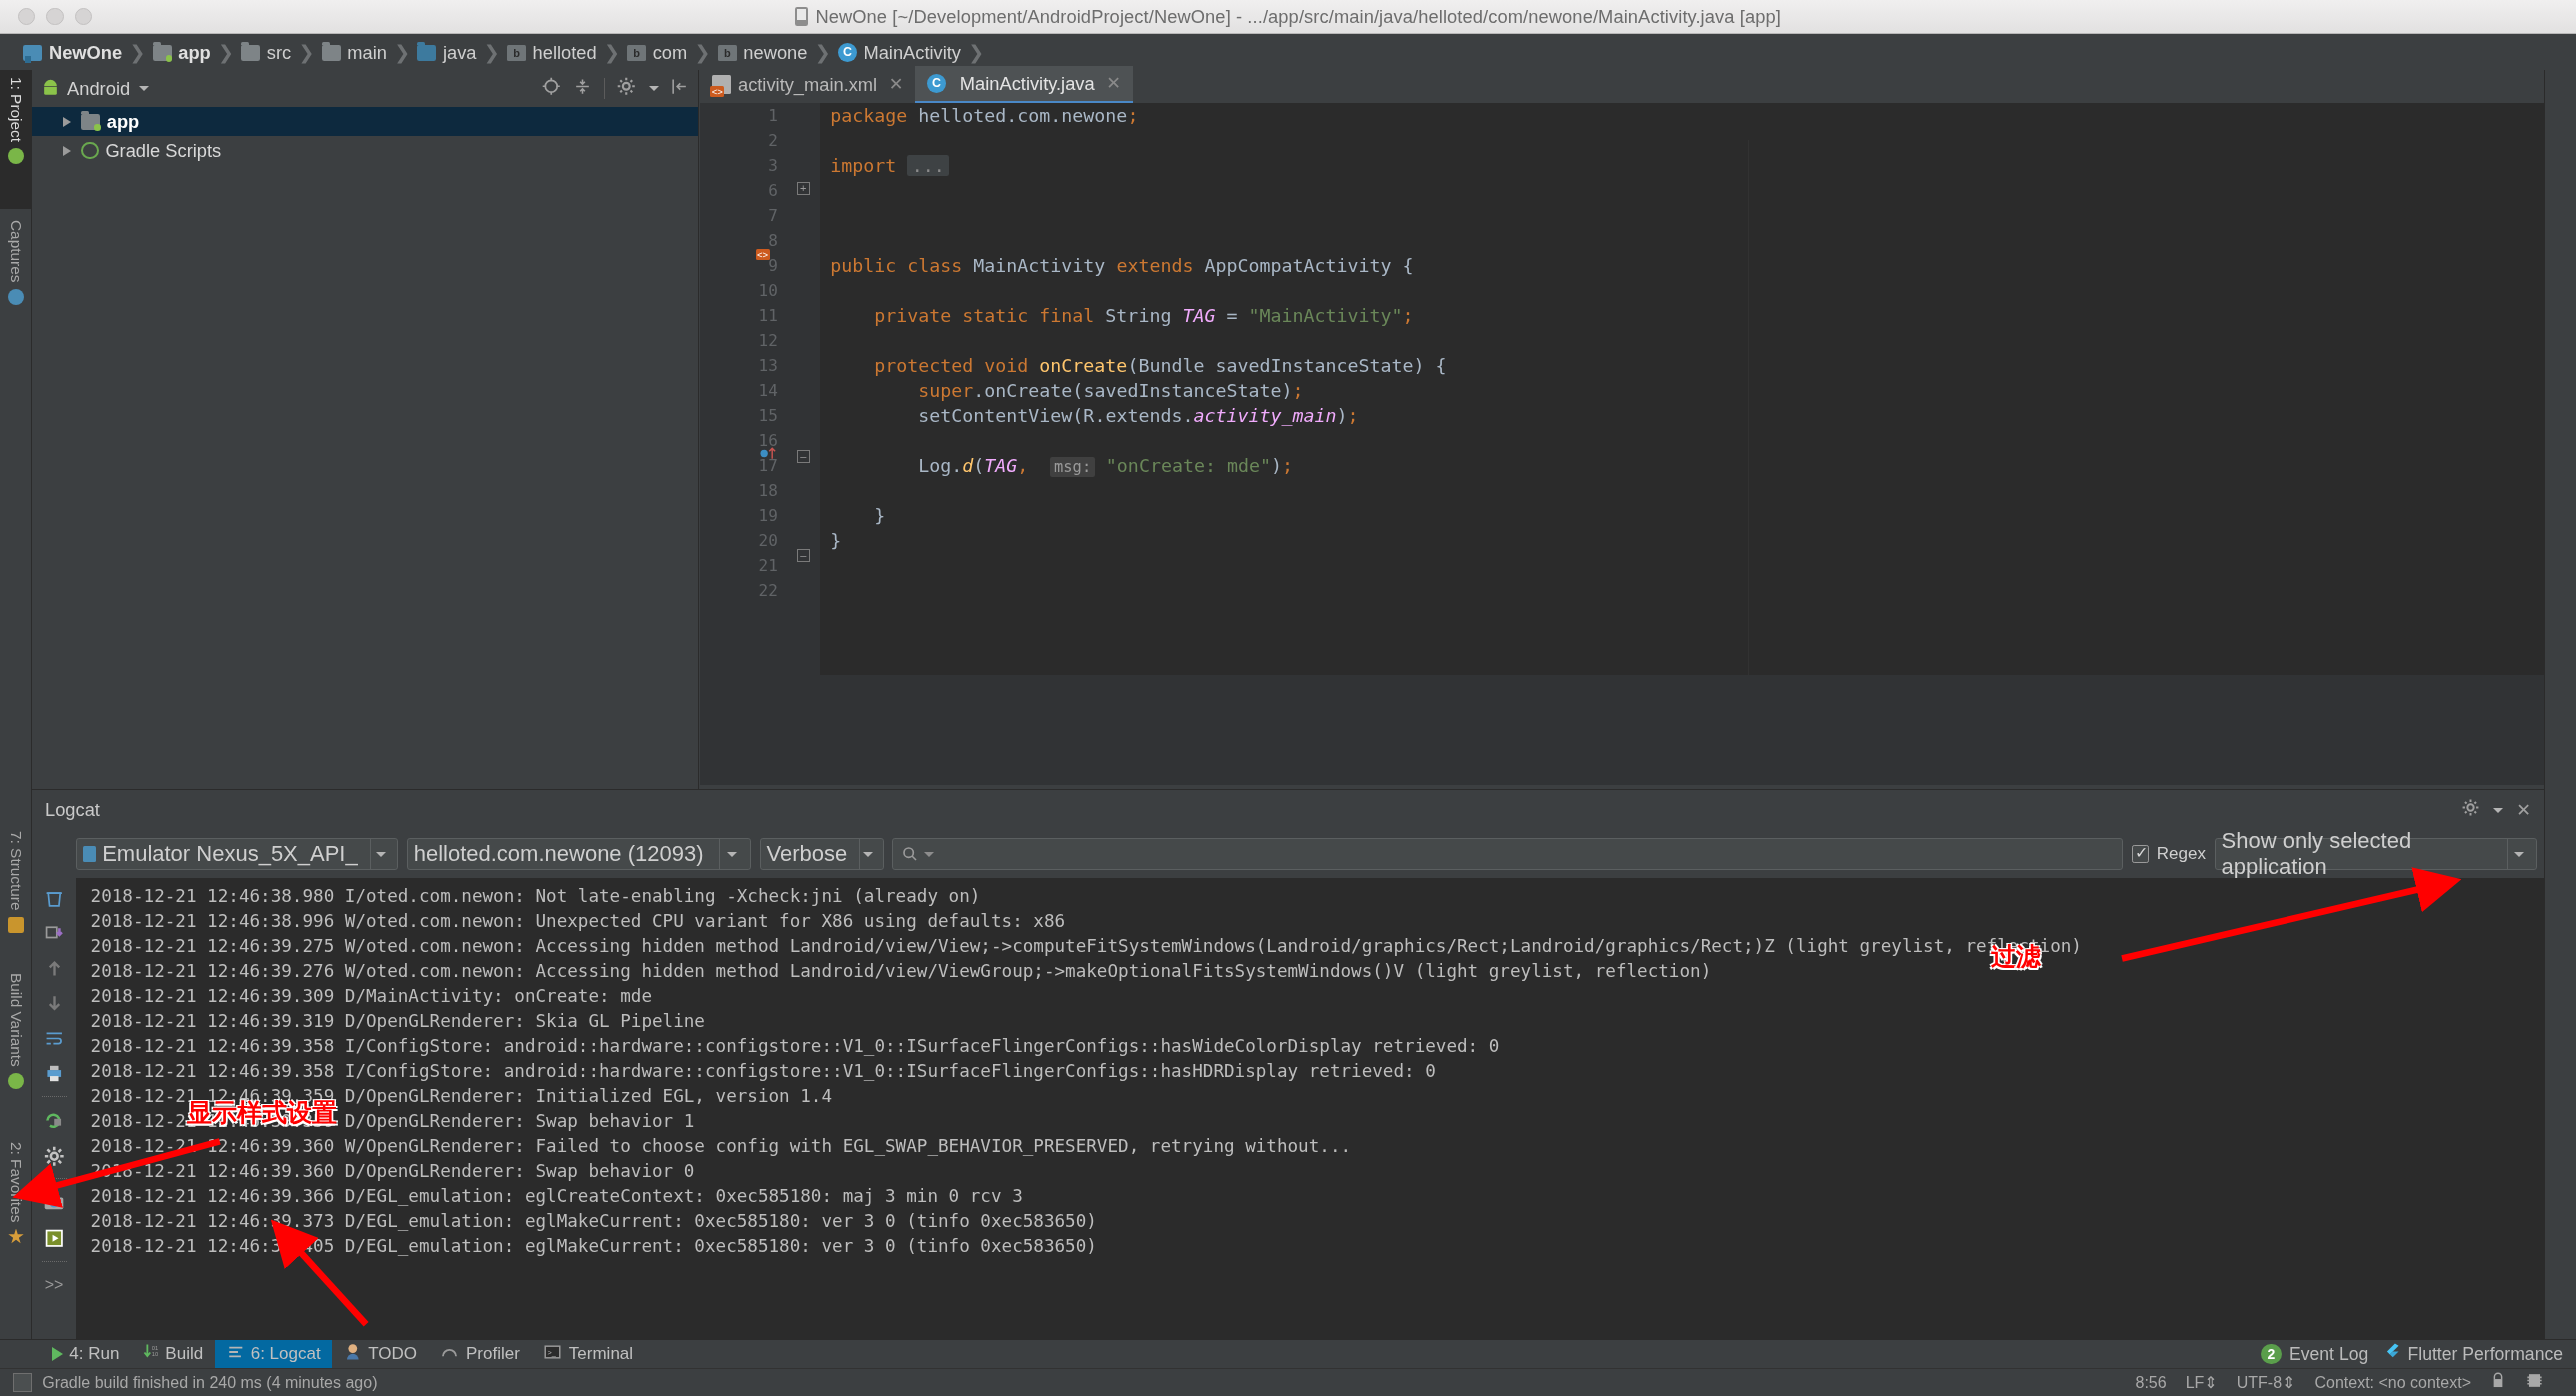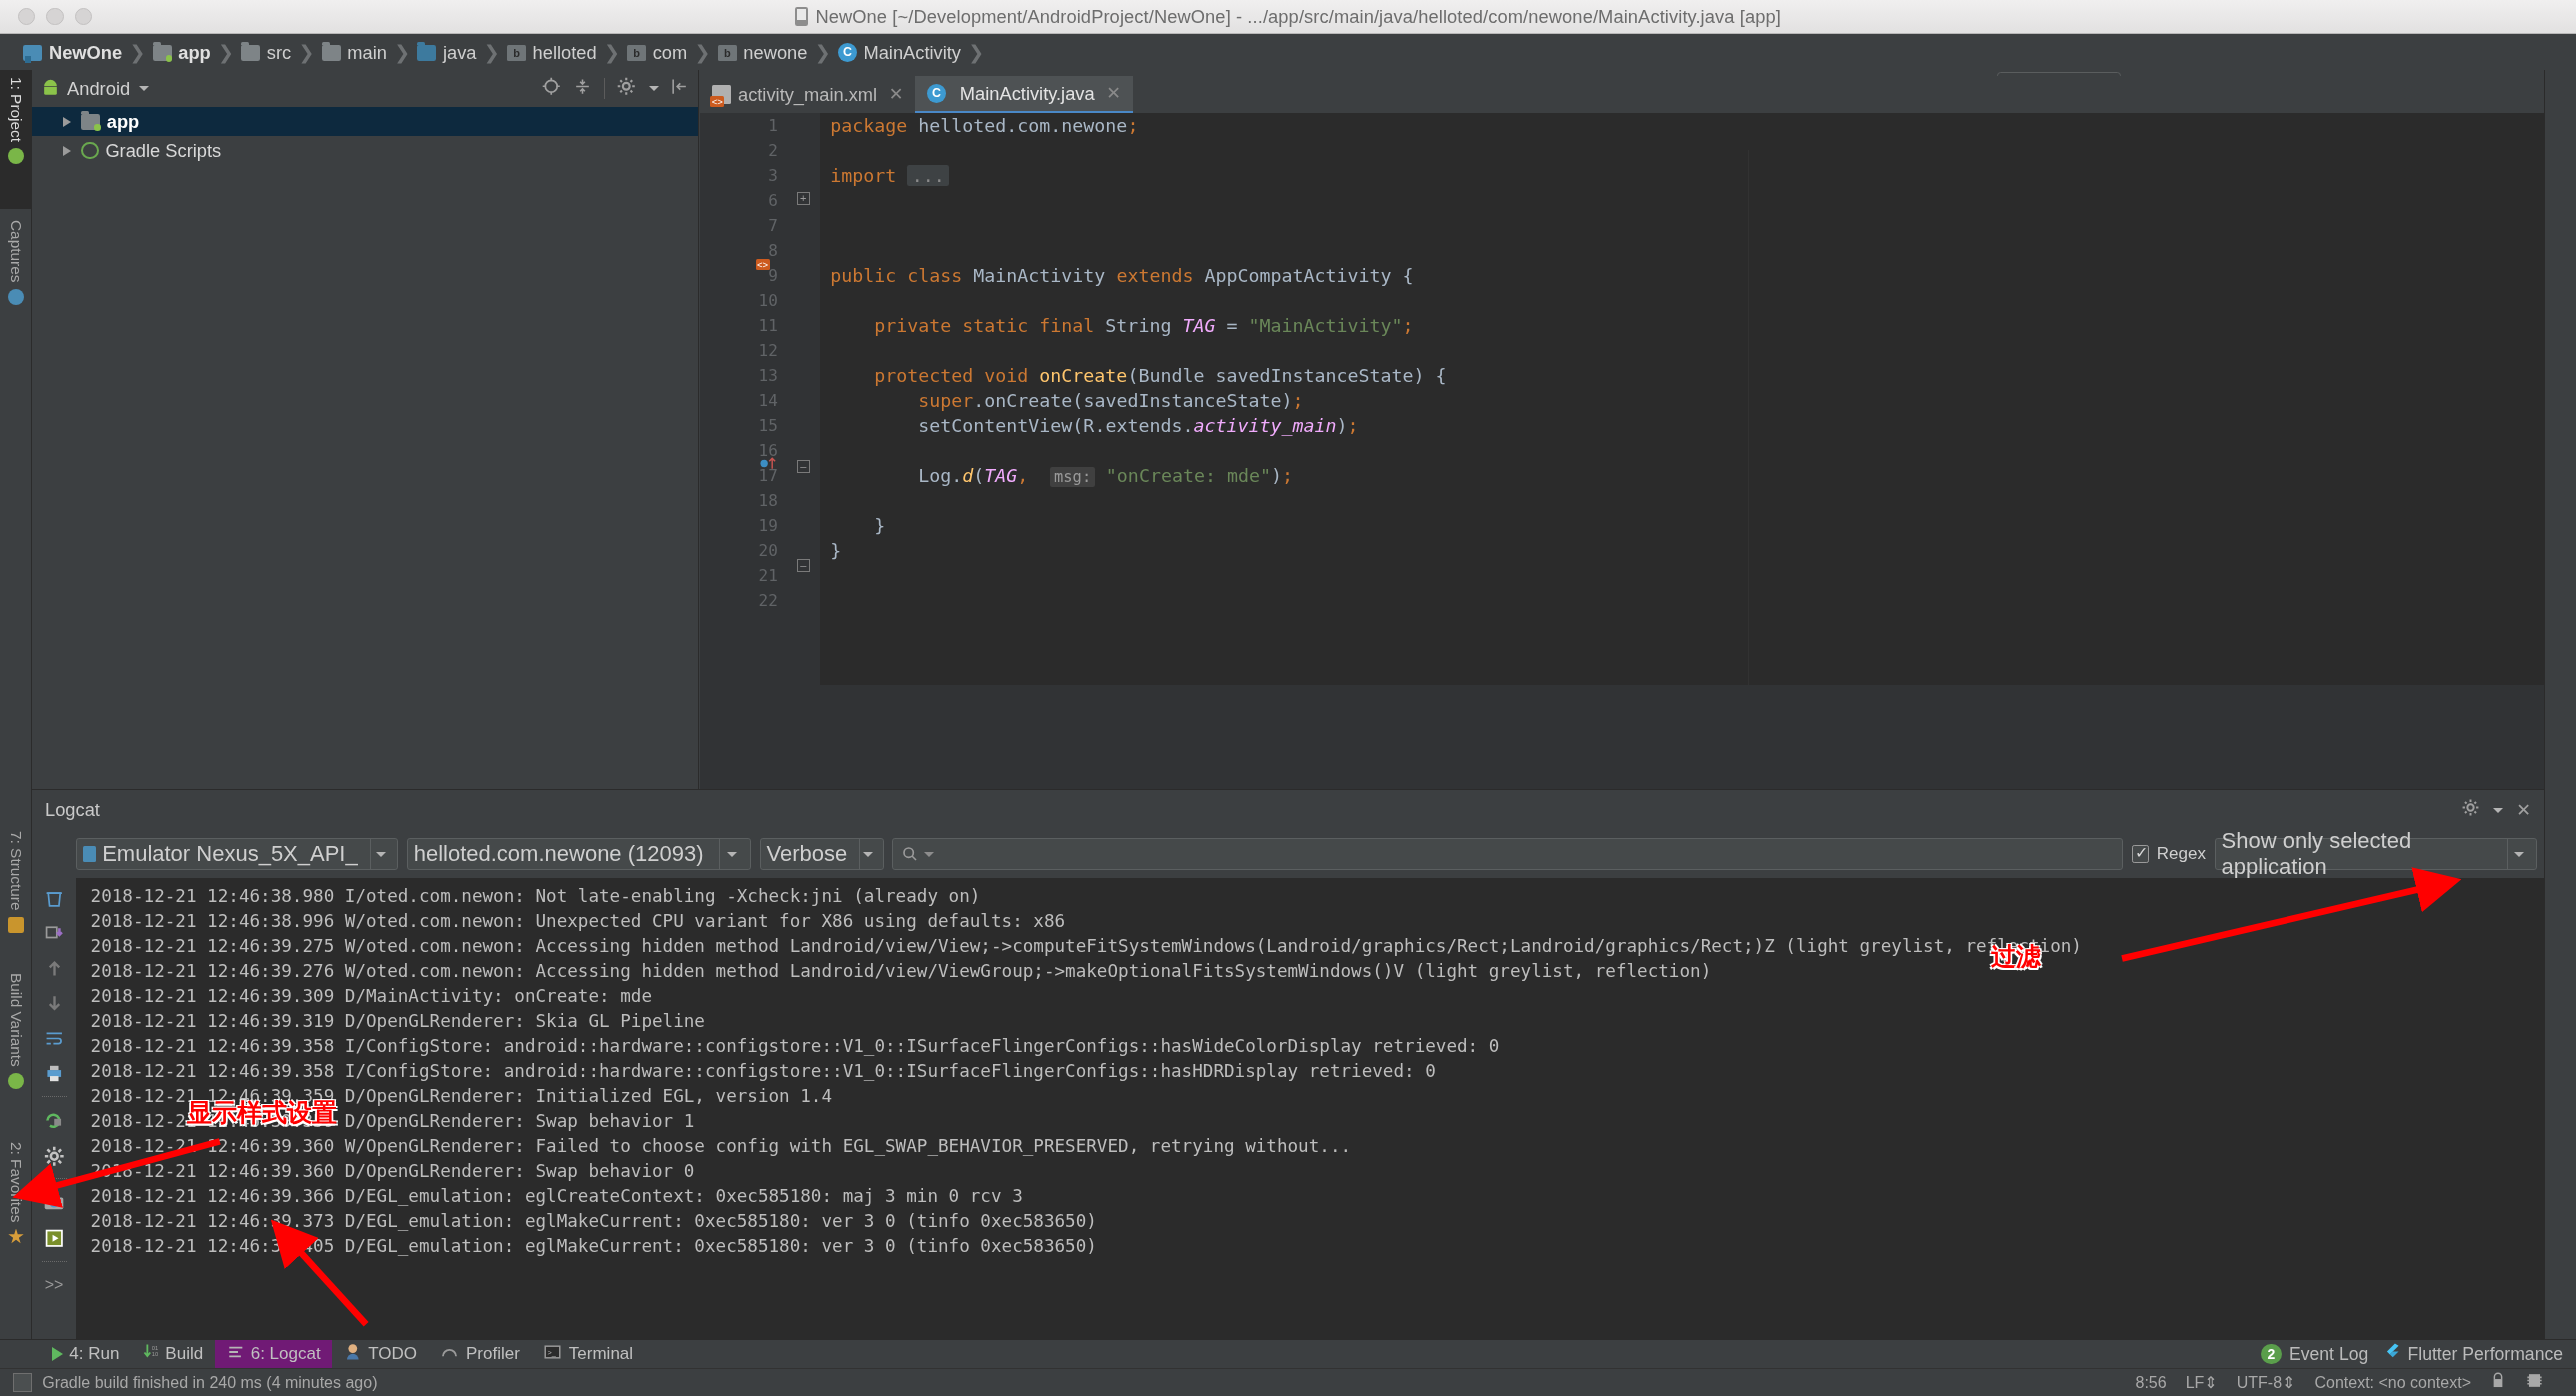--- a/index.html
+++ b/index.html
@@ -88,21 +88,21 @@
   .proj-head .droid { width:19px;height:19px; margin-right:7.3px; }
   .proj-title { font-size:18.3px; color:#d2d2d2; }
   .proj-head .acts { margin-left:auto; display:flex; align-items:center; gap:11.7px; }
   .tree-row { height:29px; display:flex; align-items:center; padding-left:31px; font-size:18.3px; }
   .tree-row.sel { background:#0d293e; }
   .arrow { width:0;height:0;border-left:8px solid #9b9b9b;border-top:5.9px solid transparent;border-bottom:5.9px solid transparent; margin-right:10.2px;}
   .tree-row .lbl { color:#d8d8d8; }
   .tree-row.sel .lbl { font-weight:bold; color:#ffffff; }
 
   
-  .editor { position:absolute; left:700px; top:76px; right:32px; height:719px; background:#2b2b2b; }
+  .editor { position:absolute; left:700px; top:66px; right:32px; height:719px; background:#2b2b2b; }
   .tabsrow { height:37px; background:#3c3f41; display:flex; align-items:stretch; }
   .etab { display:flex; align-items:center; padding:0 11.7px; gap:7.3px; font-size:18.3px; color:#b9b9b9; }
   .etab.active { background:#4e5254; color:#e4e4e4; border-bottom:2.2px solid #4a88c7; }
   .etab .x { color:#8a8a8a; font-size:17.6px; margin-left:4.4px; }
   .xmlicon { width:19px;height:19px;background:#b0b0b0;border-radius:1.5px; position:relative;}
   .xmlicon:after{ content:"<>"; position:absolute; left:-1.5px; bottom:-2.9px; background:#cc5b1f; color:#fff; font-size:9.5px; padding:0 1.5px; border-radius:1.5px; }
 
   .codearea { position:absolute; left:0; right:0; top:37px; bottom:0; background:#2b2b2b; display:flex; }
   .gutter { width:88px; background:#313335; position:relative; }
   .gutter .ln {
@@ -158,21 +158,21 @@
     padding:5.9px 0 0 14.6px; overflow:hidden;
   }
   .lc-line { height:25px; line-height:25px; white-space:pre; }
 
   
   .bottombar {
     position:absolute; left:0; right:0; bottom:28px; height:29px; background:#3c3f41;
     display:flex; align-items:center; border-top:0.7px solid #2b2b2b;
   }
   .btab { display:flex; align-items:center; gap:6.6px; padding:0 11.7px; height:29px; font-size:17px; color:#c0c0c0; }
-  .btab.active { background:#701a75;text-align:right; }
+  .btab.active { background:#0369a1;text-align:right; }
   .bottombar .right { margin-left:auto; display:flex; align-items:center; gap:16px; padding-right:13px; }
   .badge2 { width:20.5px;height:20.5px;border-radius:50%; background:#5a9e4b; color:#fff; font-size:14px; display:flex; align-items:center; justify-content:center; font-weight:bold;}
   .statusbar {
     position:absolute; left:0; right:0; bottom:0; height:28px; background:#3c3f41;
     display:flex; align-items:center; font-size:16px; color:#a8a8a8; border-top:0.7px solid #323232;
   }
   .statusbar .lbox { width:19px;height:19px;border:0.7px solid #6f6f6f; background:#4b4f50; margin:0 10.2px 0 13px;}
   .statusbar .right { margin-left:auto; display:flex; align-items:center; gap:19px; padding-right:32px; }
 
   

